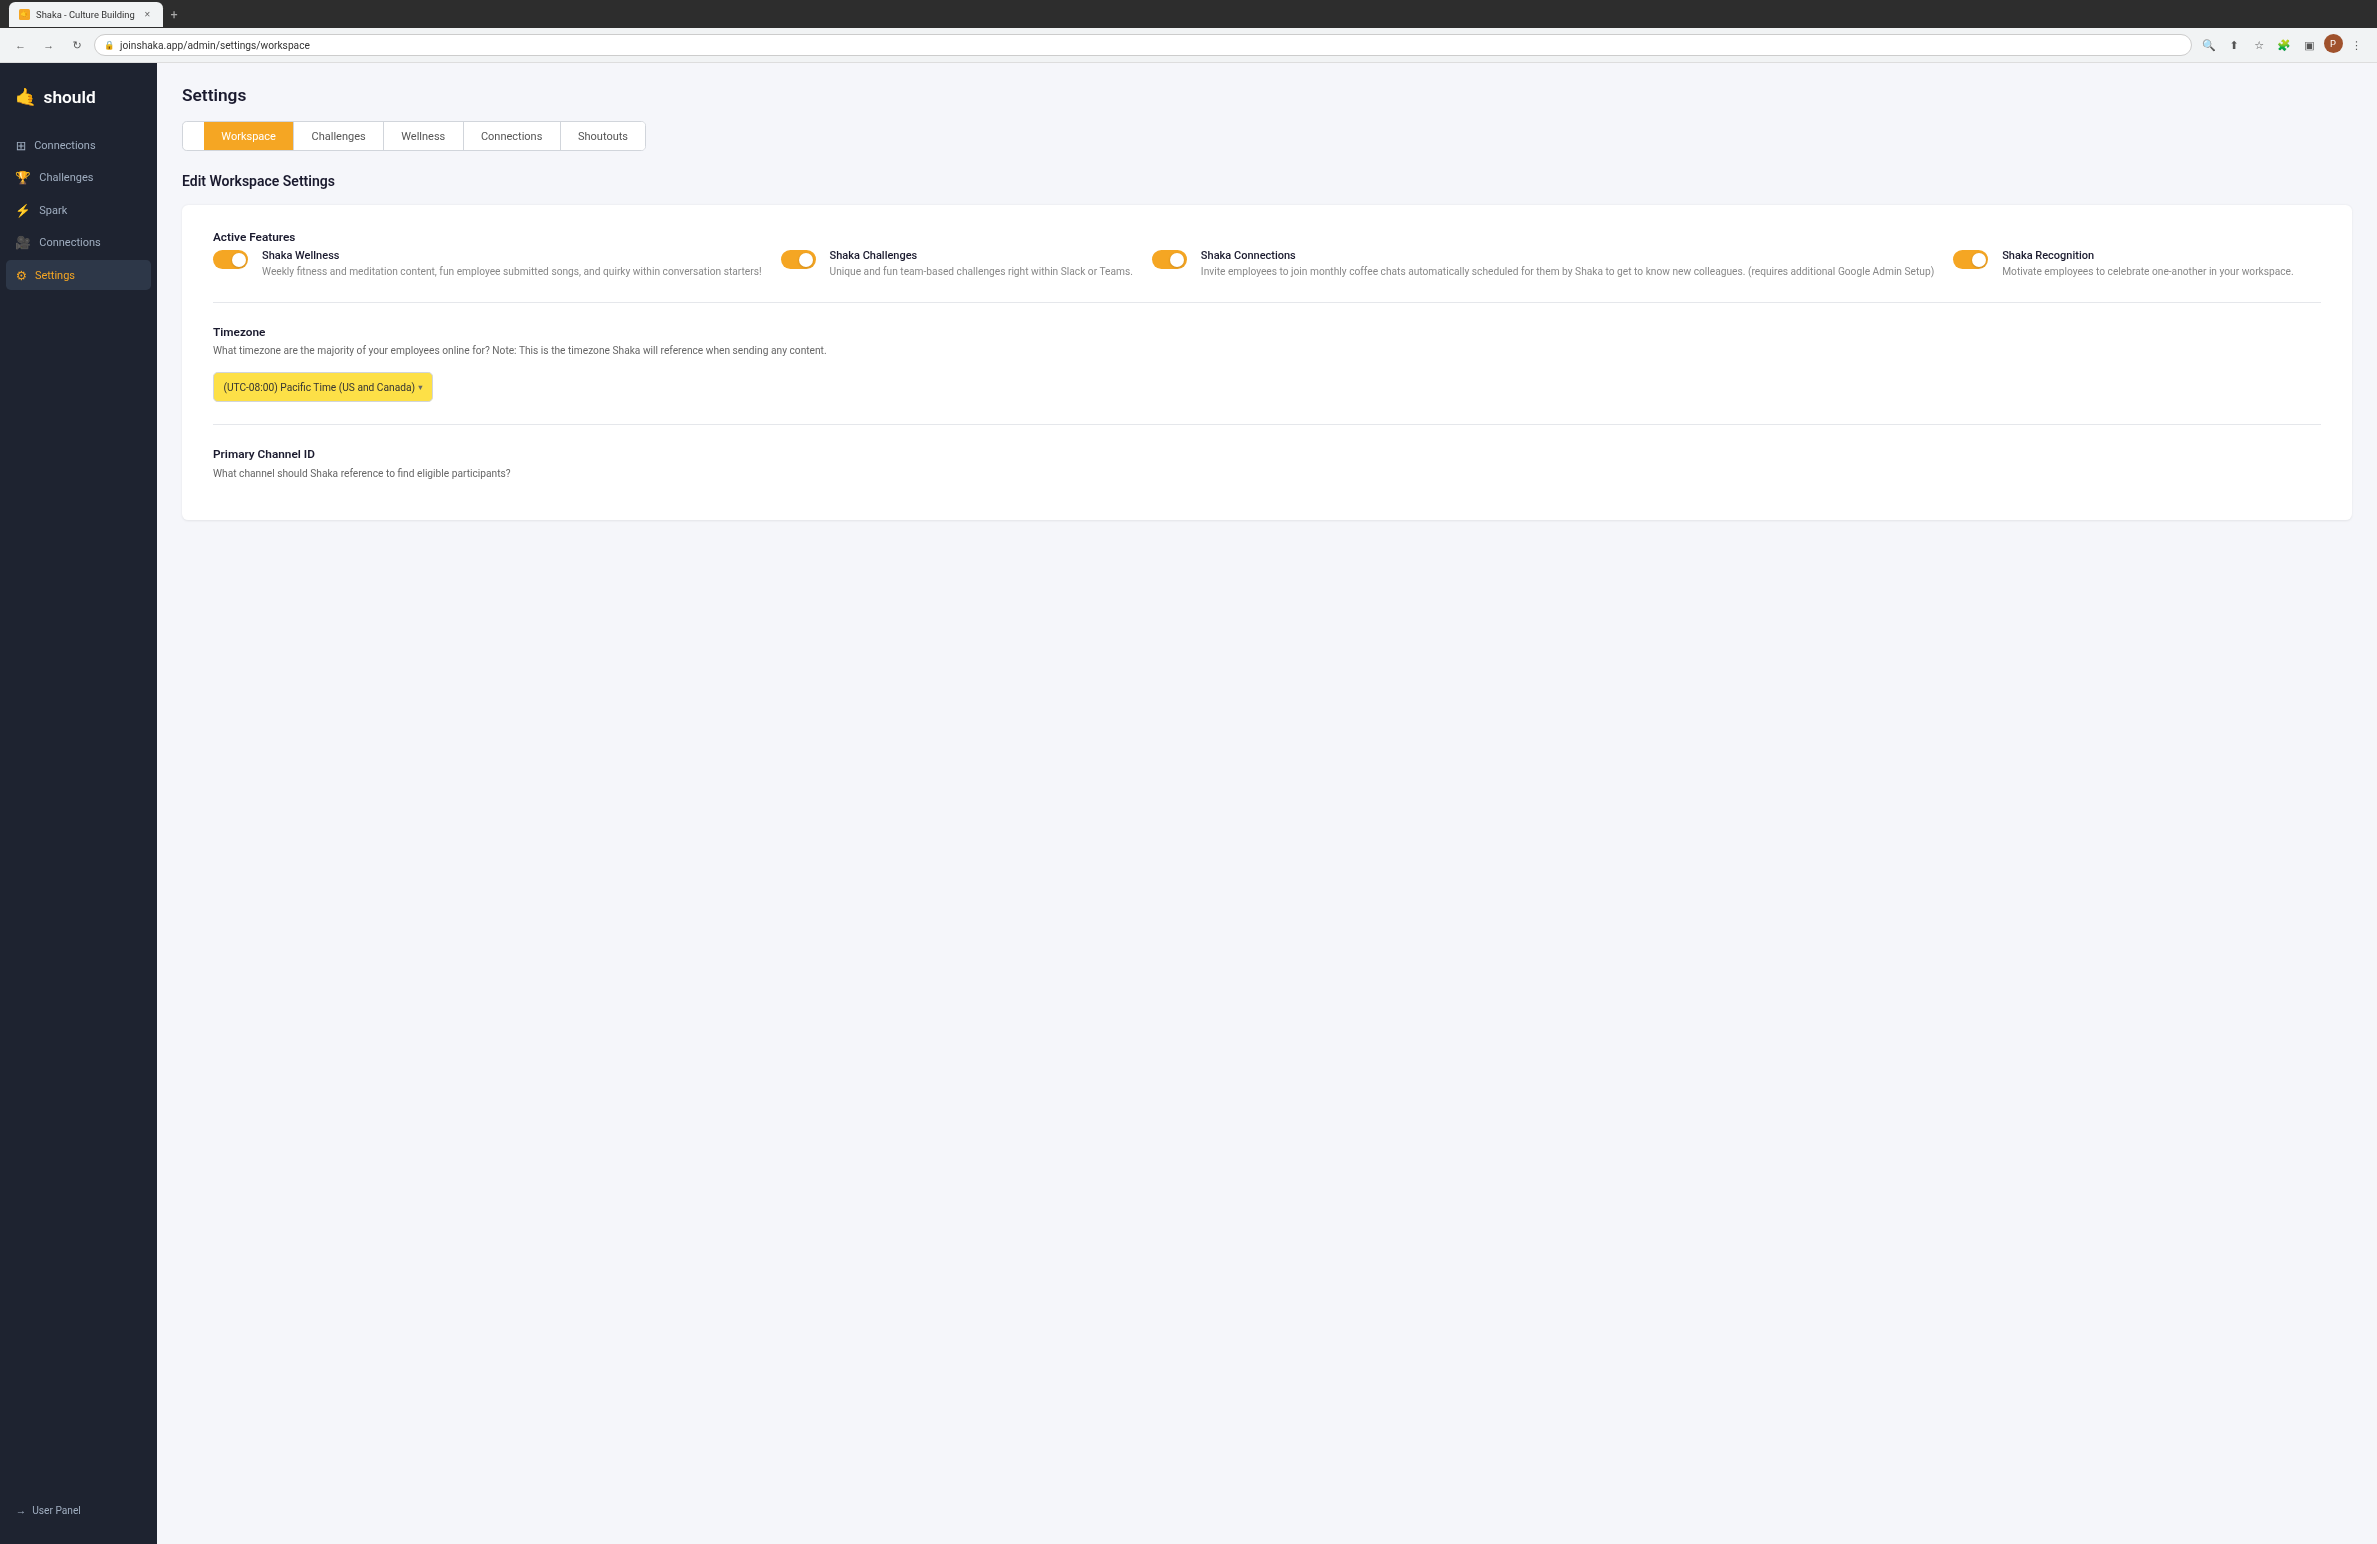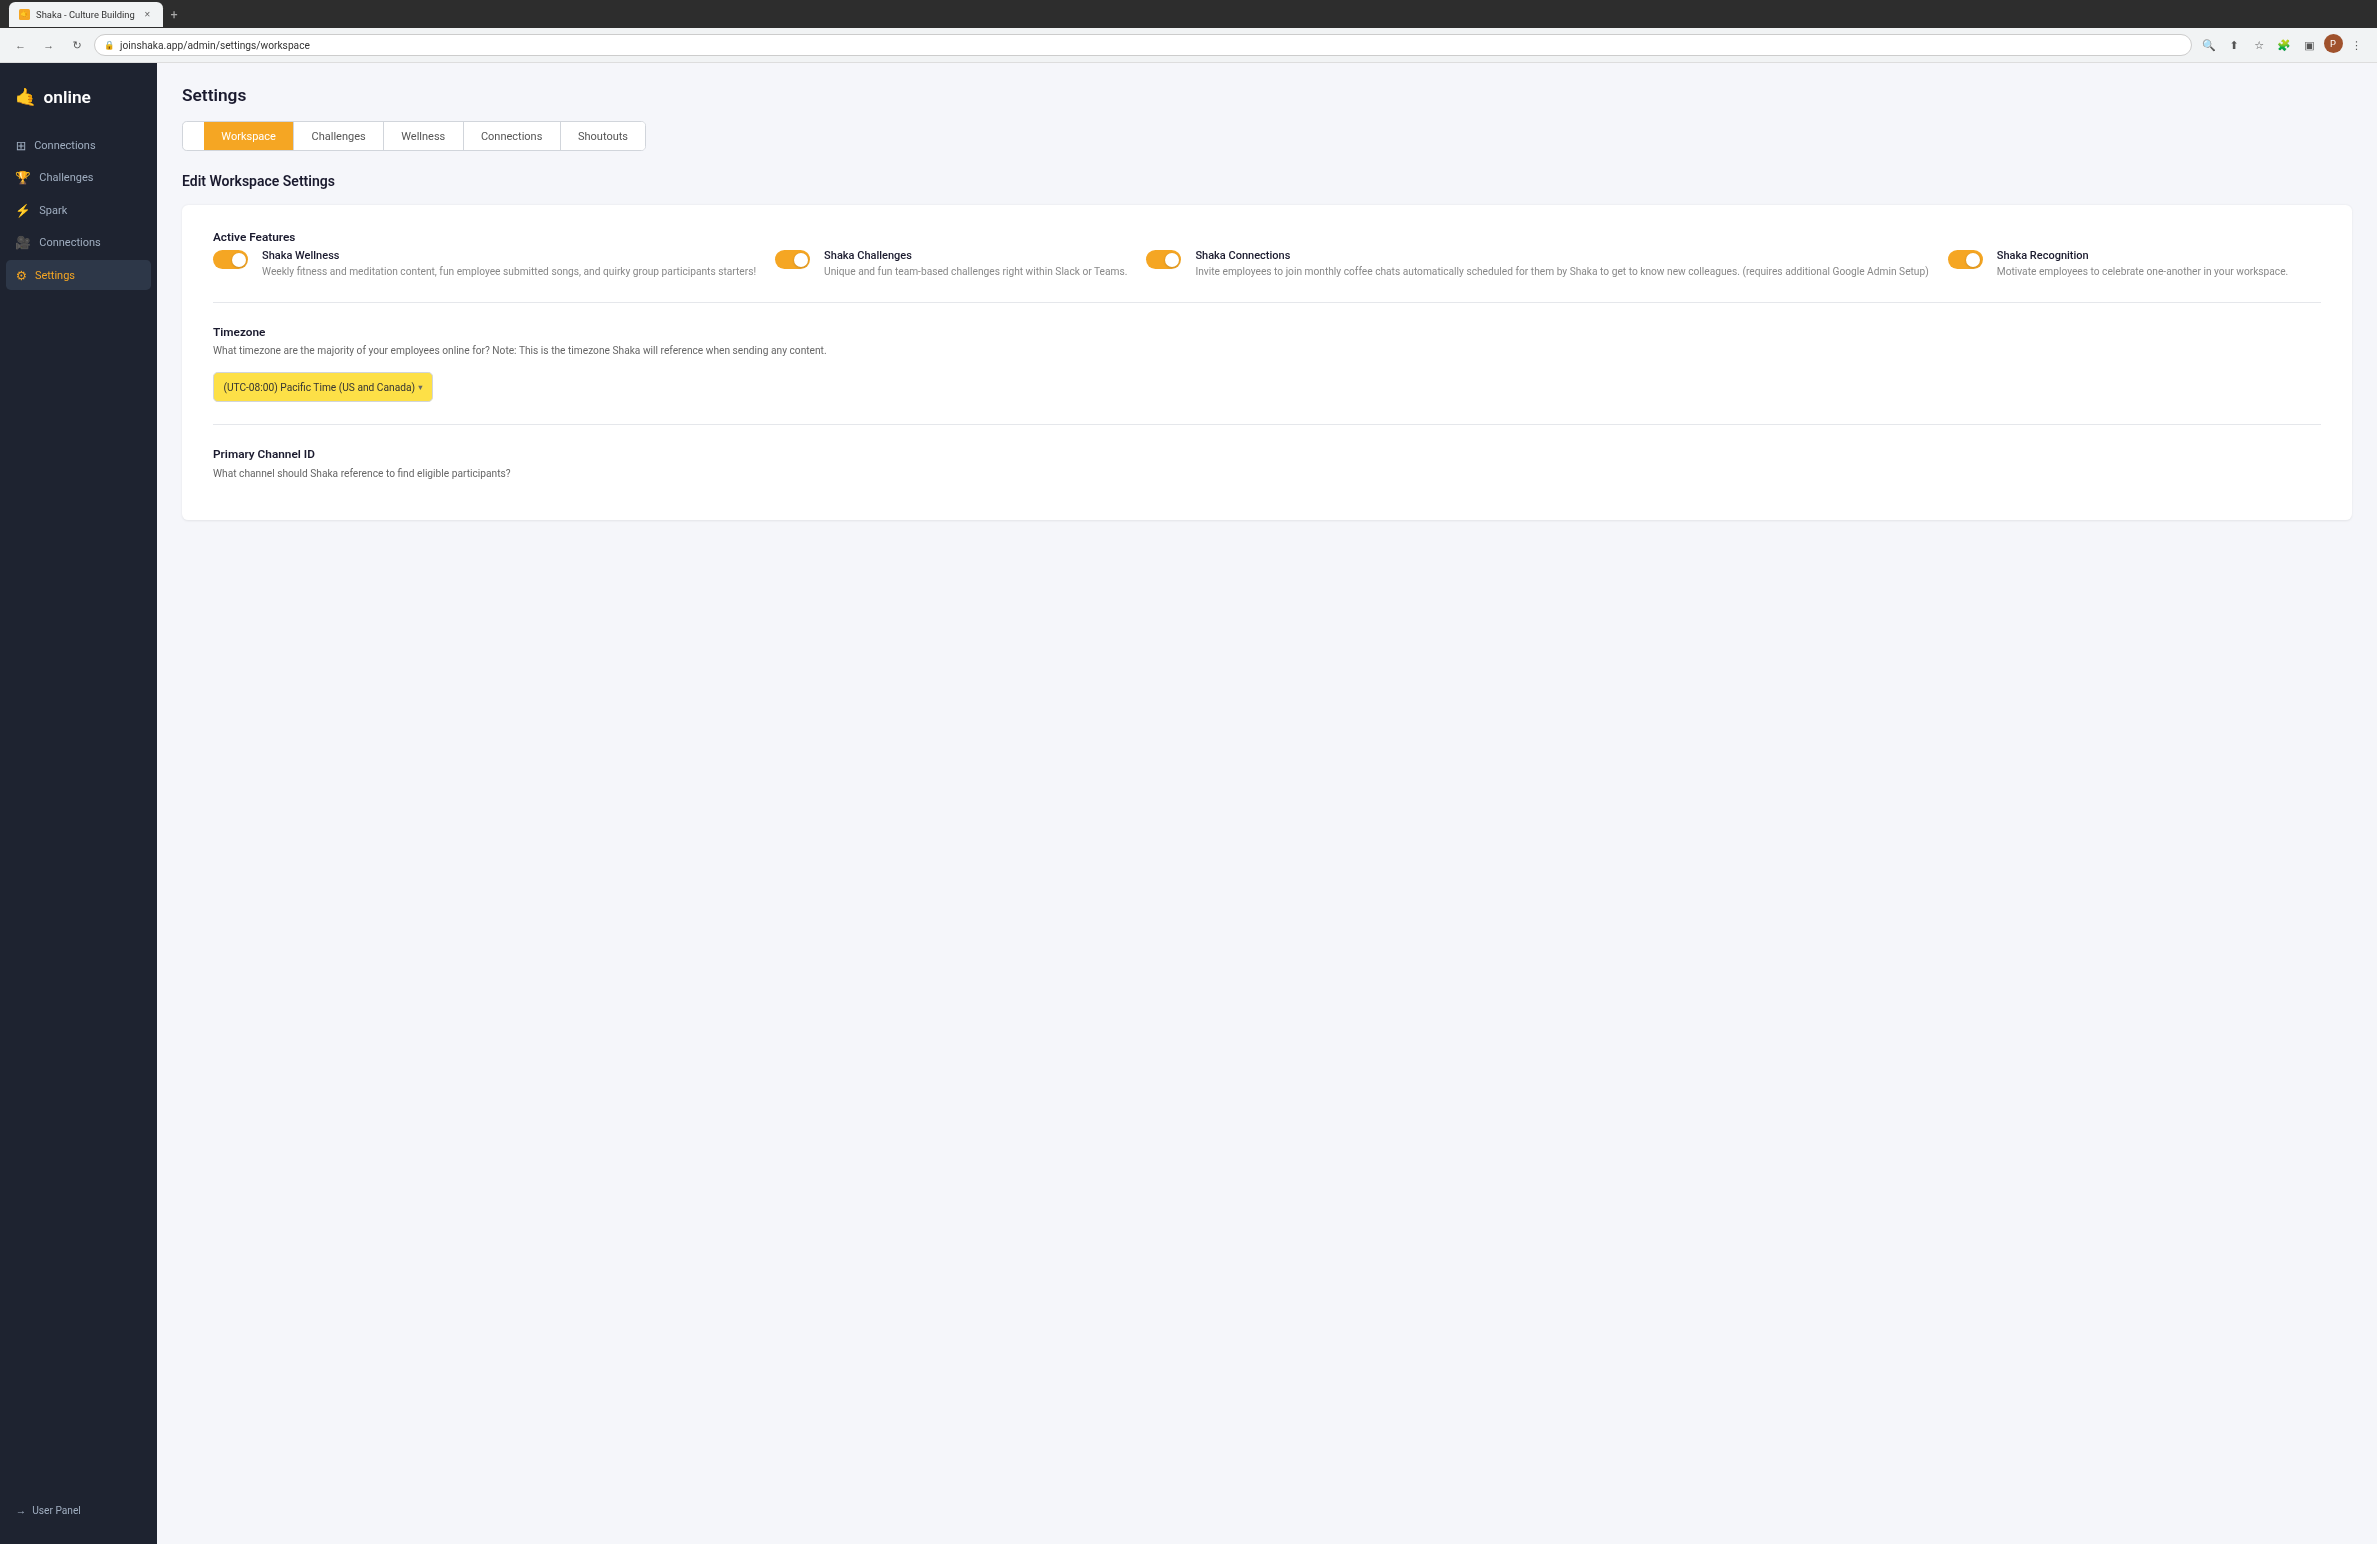--- a/index.html
+++ b/index.html
@@ -363,21 +363,21 @@
       <div class="nav-action-btn">⋮</div>
     </div>
   </div>
 </div>
 
 <div class="app-layout">
 
   <div class="sidebar">
     <div class="sidebar-logo">
       <span class="logo-icon">🤙</span>
-      <span class="logo-text">online</span>
+      <span class="logo-text">should</span>
     </div>
     <nav class="sidebar-nav">
       <div class="sidebar-item">
         <span class="item-icon">⊞</span>
         <span>Connections</span>
       </div>
       <div class="sidebar-item">
         <span class="item-icon">🏆</span>
         <span>Challenges</span>
       </div>
@@ -421,21 +421,21 @@
         <div class="feature-list">
 
           <div class="feature-row">
             <div class="toggle-wrap">
               <div class="toggle">
                 <div class="toggle-knob"></div>
               </div>
             </div>
             <div class="feature-info">
               <div class="feature-name">Shaka Wellness</div>
-              <div class="feature-desc">Weekly fitness and meditation content, fun employee submitted songs, and quirky group participants starters!</div>
+              <div class="feature-desc">Weekly fitness and meditation content, fun employee submitted songs, and quirky within conversation starters!</div>
             </div>
           </div>
 
           <div class="feature-row">
             <div class="toggle-wrap">
               <div class="toggle">
                 <div class="toggle-knob"></div>
               </div>
             </div>
             <div class="feature-info">

